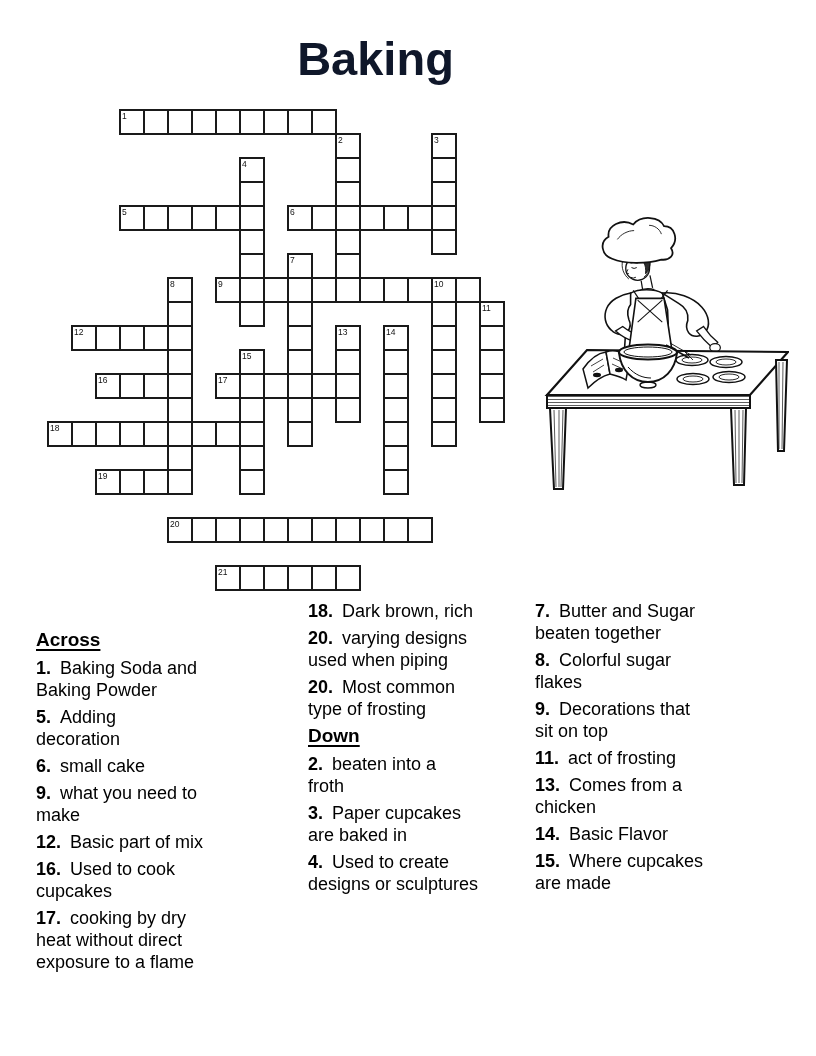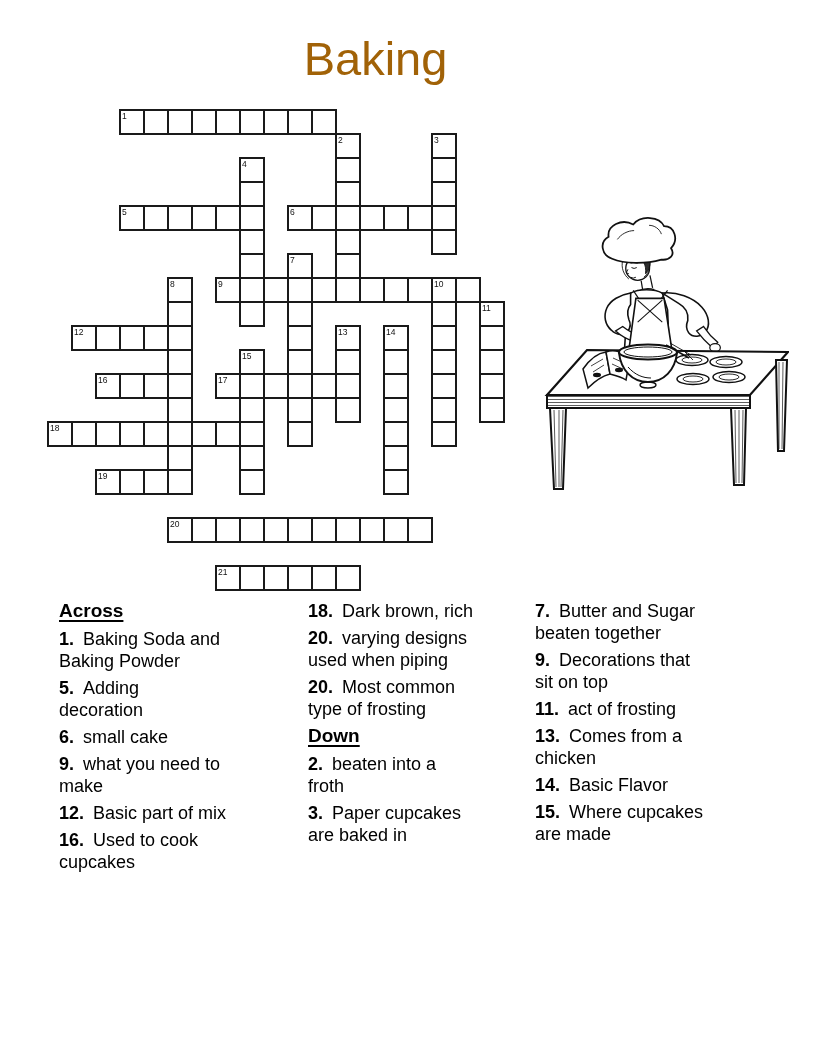--- a/index.html
+++ b/index.html
@@ -1,23 +1,23 @@
 <!DOCTYPE html>
 <html><head>
 <meta charset="utf-8">
 <style>
   html,body{margin:0;padding:0;background:#fff;}
   #page{position:relative;width:816px;height:1056px;background:#ffffff;overflow:hidden;
         font-family:"Liberation Sans","DejaVu Sans",sans-serif;color:#000;}
   .title{position:absolute;top:31px;left:0;width:751px;text-align:center;
-         font-size:47px;font-weight:400;letter-spacing:0px;color:#a16207;}
+         font-size:47px;font-weight:700;letter-spacing:0px;color:#0f172a;}
   #grid-svg{position:absolute;left:0;top:0;}
   #baker{position:absolute;left:533px;top:197px;}
   .clue-col{position:absolute;top:600px;width:226px;font-size:18px;line-height:22px;}
-  #clue-col-1{left:59px;}
+  #clue-col-1{left:36px;margin-top:29px;}
   #clue-col-2{left:308px;}
   #clue-col-3{left:535px;}
   .clue{white-space:pre-wrap;margin:0 0 5px 0;}
   .clue b{font-weight:bold;}
   .clue-header{font-size:19px;font-weight:bold;text-decoration:underline;
                text-decoration-thickness:2px;text-underline-offset:3px;margin:0 0 6px 0;}
   .gridnum{font-family:"Liberation Sans","DejaVu Sans",sans-serif;}
 </style>
 </head>
 <body>
@@ -271,36 +271,43 @@
       <div class="clue"><b>1.</b> Baking Soda and
 Baking Powder</div>
       <div class="clue"><b>5.</b> Adding
 decoration</div>
       <div class="clue"><b>6.</b> small cake</div>
       <div class="clue"><b>9.</b> what you need to
 make</div>
       <div class="clue"><b>12.</b> Basic part of mix</div>
       <div class="clue"><b>16.</b> Used to cook
 cupcakes</div>
+      <div class="clue"><b>17.</b> cooking by dry
+heat without direct
+exposure to a flame</div>
     </div>
   <div class="clue-col" id="clue-col-2">
       <div class="clue"><b>18.</b> Dark brown, rich</div>
       <div class="clue"><b>20.</b> varying designs
 used when piping</div>
       <div class="clue"><b>20.</b> Most common
 type of frosting</div>
       <div class="clue-header">Down</div>
       <div class="clue"><b>2.</b> beaten into a
 froth</div>
       <div class="clue"><b>3.</b> Paper cupcakes
 are baked in</div>
+      <div class="clue"><b>4.</b> Used to create
+designs or sculptures</div>
     </div>
   <div class="clue-col" id="clue-col-3">
       <div class="clue"><b>7.</b> Butter and Sugar
 beaten together</div>
+      <div class="clue"><b>8.</b> Colorful sugar
+flakes</div>
       <div class="clue"><b>9.</b> Decorations that
 sit on top</div>
       <div class="clue"><b>11.</b> act of frosting</div>
       <div class="clue"><b>13.</b> Comes from a
 chicken</div>
       <div class="clue"><b>14.</b> Basic Flavor</div>
       <div class="clue"><b>15.</b> Where cupcakes
 are made</div>
     </div>
 

